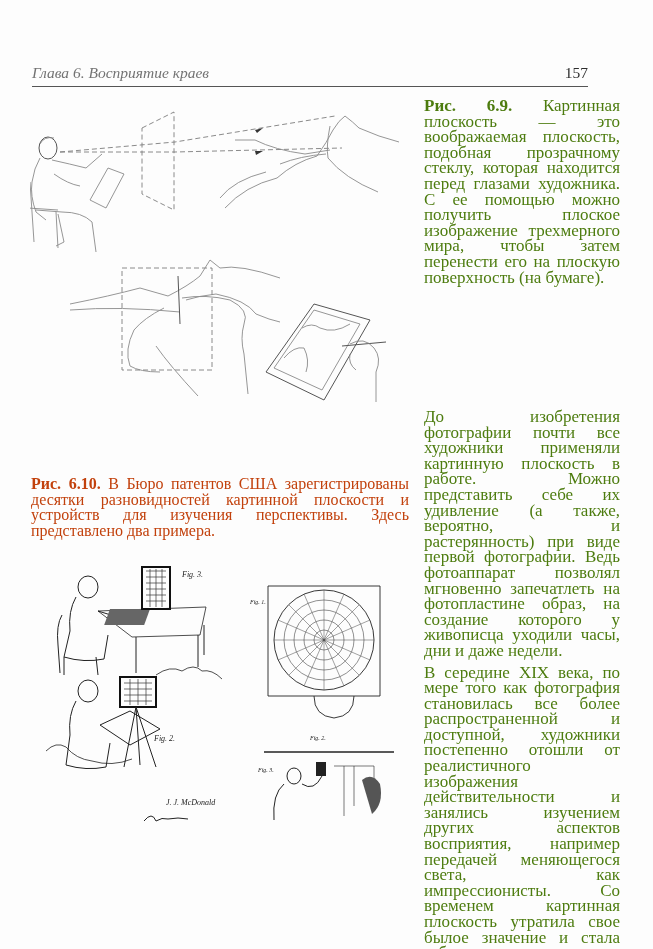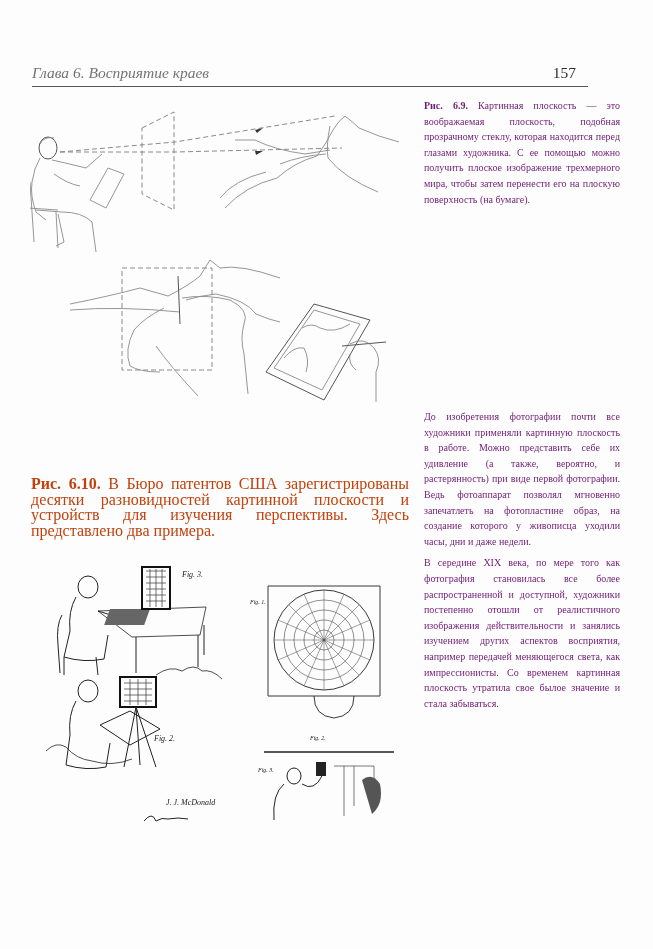--- a/index.html
+++ b/index.html
@@ -9,26 +9,26 @@
   }
   .header {
     position: absolute; left: 32px; top: 64px; width: 556px; height: 22px;
     border-bottom: 1px solid #555;
   }
   .header .chapter {
     position: absolute; left: 0; top: 0; font-style: italic; font-size: 15.5px; color: #737373;
     font-family: "Liberation Serif", serif;
   }
   .header .page-number {
-    position: absolute; right: 12px; top: 0; font-size: 15.5px; color: #2d2d2d;
+    position: absolute; right: 0; top: 0; font-size: 15.5px; color: #2d2d2d;
     font-family: "Liberation Serif", serif;
   }
   .col-text {
-    position: absolute; left: 424px; width: 196px; font-size: 10px; line-height: 15.6px;
-    font-family: "Liberation Serif", serif; color: #701a75; text-align: justify;
+    position: absolute; left: 424px; width: 196px; font-size: 17px; line-height: 15.6px;
+    font-family: "Liberation Serif", serif; color: #4d7c0f; text-align: justify;
   }
   .col-text p { margin: 0 0 6px 0; }
   .bold { font-weight: bold; }
   .caption-1 { top: 98px; }
   .body-text { top: 409px; }
   .caption-2 {
     position: absolute; left: 31px; top: 476px; width: 378px; font-size: 16px; line-height: 15.6px;
     font-family: "Liberation Serif", serif; color: #c2410c; text-align: justify;
   }
   svg { position: absolute; }

